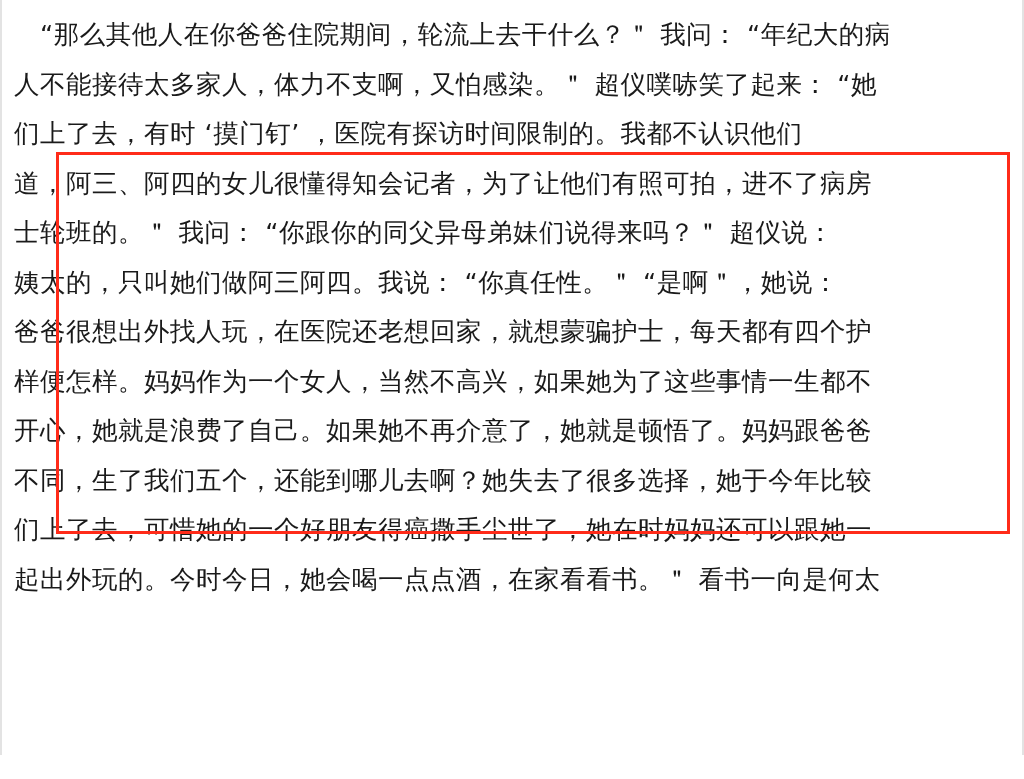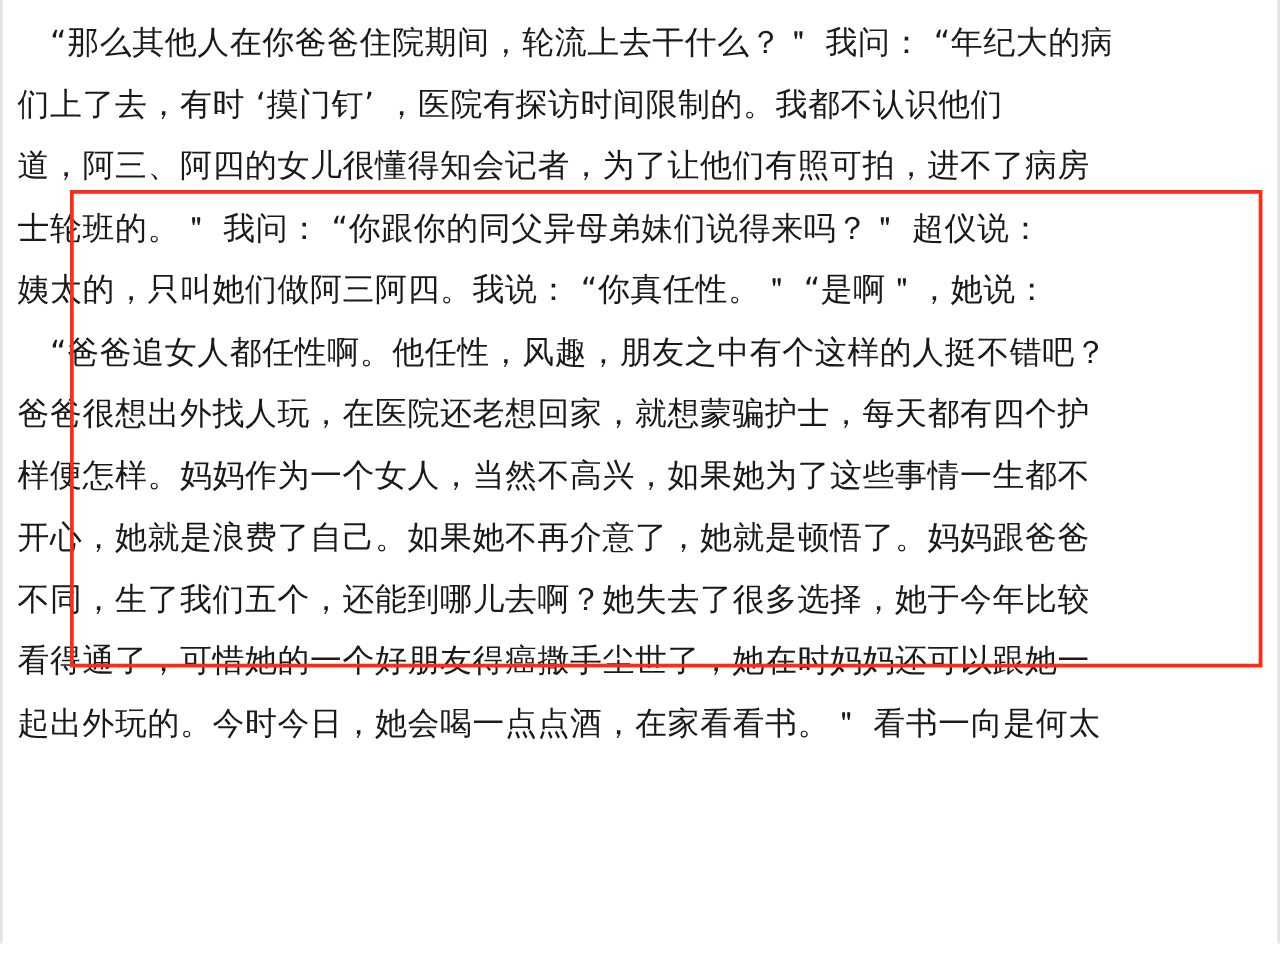--- a/index.html
+++ b/index.html
@@ -58,28 +58,28 @@
 </head>
 <body>
 
 <div id="page">
 
   <div class="edge-rule left"></div>
   <div class="edge-rule right"></div>
 
   <div class="article">
     <div class="line">　“那么其他人在你爸爸住院期间，轮流上去干什么？＂ 我问： “年纪大的病</div>
+    <div class="line">人不能接待太多家人，体力不支啊，又怕感染。＂ 超仪噗哧笑了起来： “她</div>
     <div class="line">们上了去，有时 ‘摸门钉’ ，医院有探访时间限制的。我都不认识他们</div>
     <div class="line">道，阿三、阿四的女儿很懂得知会记者，为了让他们有照可拍，进不了病房</div>
     <div class="line">士轮班的。＂ 我问： “你跟你的同父异母弟妹们说得来吗？＂ 超仪说：</div>
     <div class="line">姨太的，只叫她们做阿三阿四。我说： “你真任性。＂ “是啊＂，她说：</div>
-    <div class="line">　“爸爸追女人都任性啊。他任性，风趣，朋友之中有个这样的人挺不错吧？</div>
     <div class="line">爸爸很想出外找人玩，在医院还老想回家，就想蒙骗护士，每天都有四个护</div>
     <div class="line">样便怎样。妈妈作为一个女人，当然不高兴，如果她为了这些事情一生都不</div>
     <div class="line">开心，她就是浪费了自己。如果她不再介意了，她就是顿悟了。妈妈跟爸爸</div>
     <div class="line">不同，生了我们五个，还能到哪儿去啊？她失去了很多选择，她于今年比较</div>
-    <div class="line">看得通了，可惜她的一个好朋友得癌撒手尘世了，她在时妈妈还可以跟她一</div>
+    <div class="line">们上了去，可惜她的一个好朋友得癌撒手尘世了，她在时妈妈还可以跟她一</div>
     <div class="line">起出外玩的。今时今日，她会喝一点点酒，在家看看书。＂ 看书一向是何太</div>
   </div>
 
   <div class="highlight-box" style="border-color: rgb(255, 43, 25);"></div>
 
 </div>
 
 </body></html>

